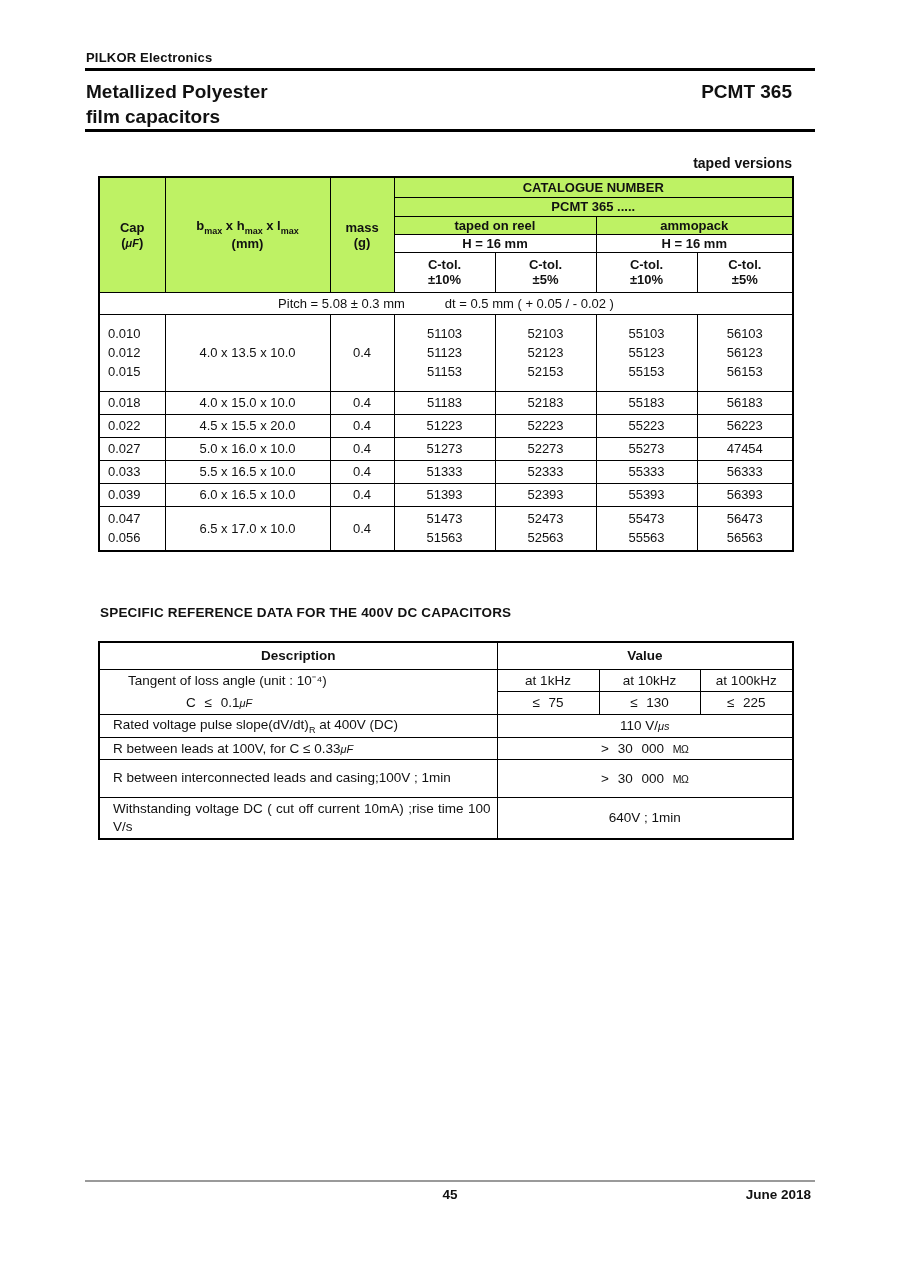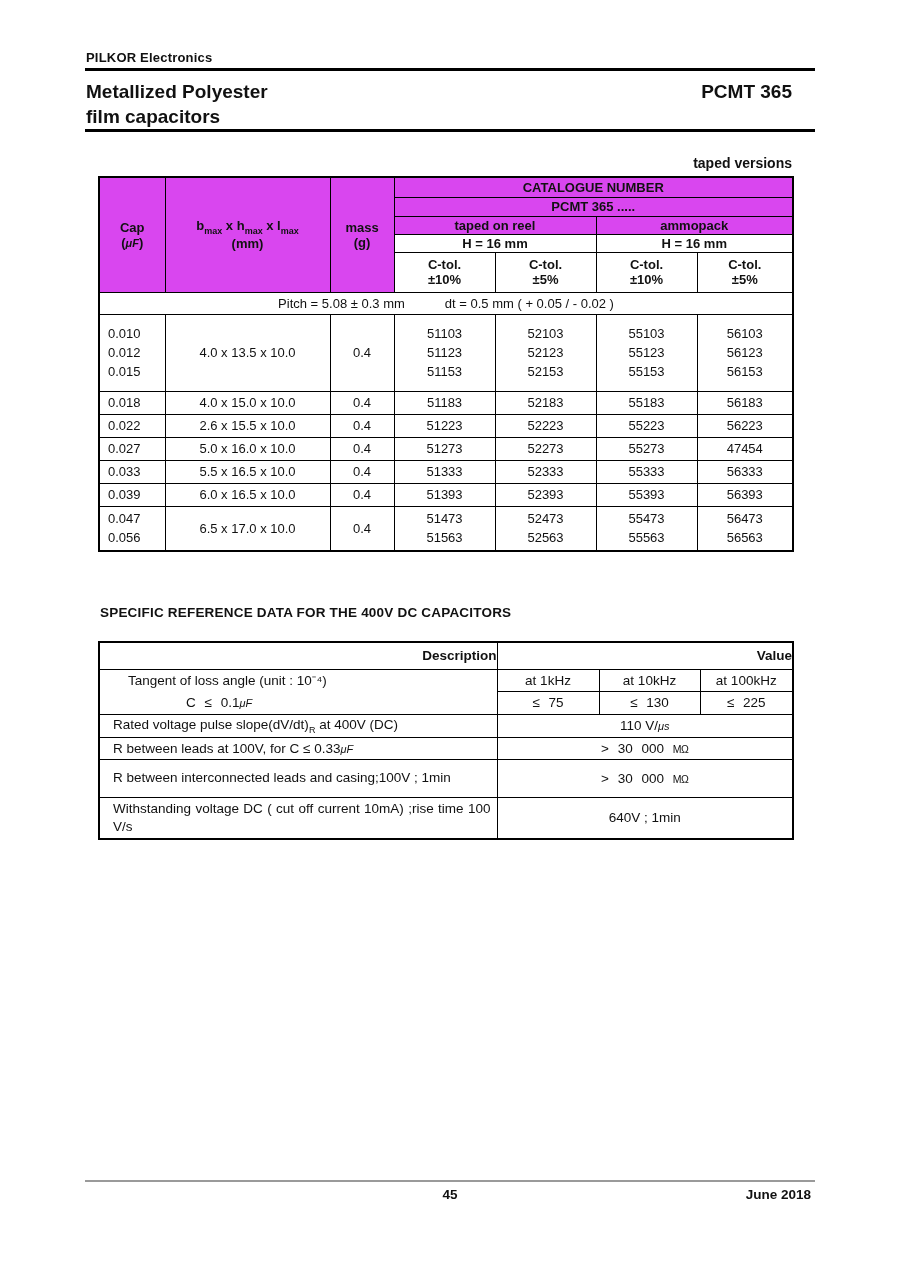--- a/index.html
+++ b/index.html
@@ -19,22 +19,22 @@
   
   .intro-row { position:absolute; left:98px; top:155px; width:694px; height:20px; font-size:14px; font-weight:bold; }
   .vlab { position:absolute; top:0; white-space:nowrap;margin-top:40px; }
   .vrdc { left:2px; } .vrac { left:167px; }
   .vlab sub { font-size:9px; font-weight:bold; }
   .vlab sup { font-size:10px; }
   .taped-versions { position:absolute; right:0; top:0; }
   
   table { border-collapse:collapse; table-layout:fixed; }
   td { border:1.5px solid #000; font-size:13px; text-align:center; vertical-align:middle; overflow:hidden; }
-  .gray { background:#d946ef; }
-  .bold { font-weight:bold;text-align:right; }
+  .gray { background:#bef264; }
+  .bold { font-weight:bold; }
   .pre { white-space:pre-line; line-height:19px; }
   .left { text-align:left; padding-left:8px; }
   .wsp { word-spacing:5px; }
   sub { font-size:9px; } sup { font-size:10px; }
   .unit-it { font-style:italic; font-size:11px; }
   .unit-mo { font-size:10.5px; letter-spacing:-0.5px; }
   
   .catalog { position:absolute; left:98px; top:176px; width:694px; border:2px solid #000; }
   .catalog .hcell { font-weight:bold; }
   .catalog .pitch-cell { font-weight:normal; }
@@ -156,21 +156,21 @@
       <td class="pre left">0.018</td>
       <td>4.0 x 15.0 x 10.0</td>
       <td>0.4</td>
       <td class="pre">51183</td>
       <td class="pre">52183</td>
       <td class="pre">55183</td>
       <td class="pre">56183</td>
     </tr>
     <tr style="height:23px">
       <td class="pre left">0.022</td>
-      <td>2.6 x 15.5 x 10.0</td>
+      <td>4.5 x 15.5 x 20.0</td>
       <td>0.4</td>
       <td class="pre">51223</td>
       <td class="pre">52223</td>
       <td class="pre">55223</td>
       <td class="pre">56223</td>
     </tr>
     <tr style="height:23px">
       <td class="pre left">0.027</td>
       <td>5.0 x 16.0 x 10.0</td>
       <td>0.4</td>

